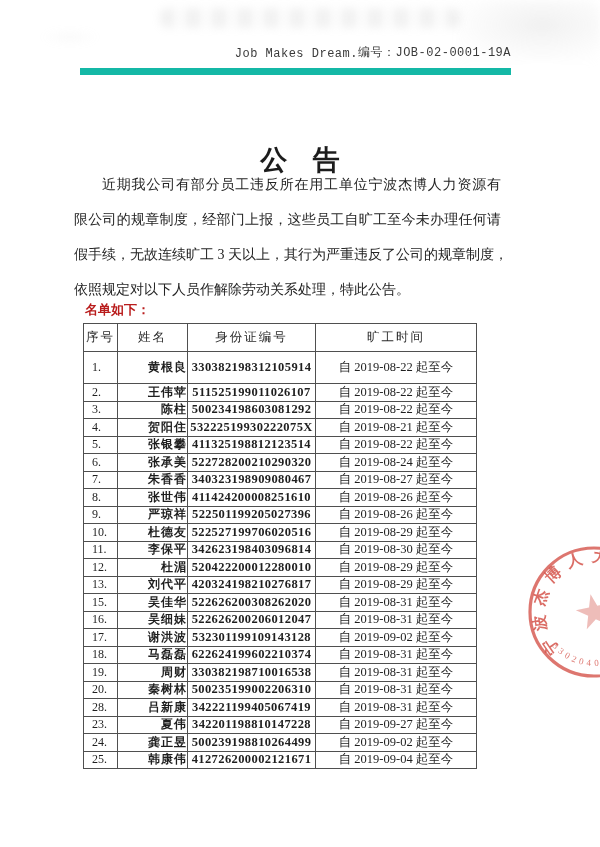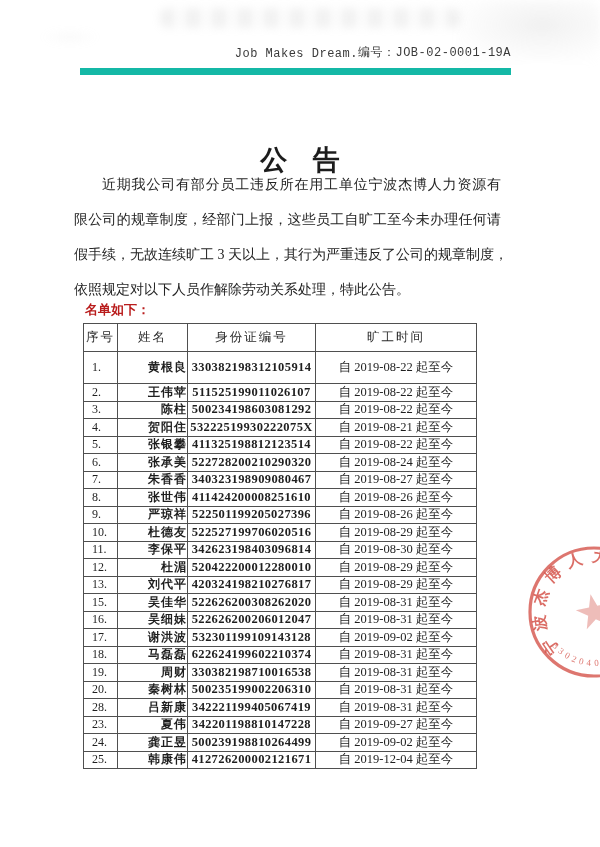--- a/index.html
+++ b/index.html
@@ -260,21 +260,21 @@
       <tr>
         <td class="c0">24.</td>
         <td class="c1">龚正昱</td>
         <td class="c2">500239198810264499</td>
         <td class="c3">自 2019-09-02 起至今</td>
       </tr>
       <tr>
         <td class="c0">25.</td>
         <td class="c1">韩康伟</td>
         <td class="c2">412726200002121671</td>
-        <td class="c3">自 2019-12-04 起至今</td>
+        <td class="c3">自 2019-09-04 起至今</td>
       </tr>
     </tbody>
 </table>
 
 <svg class="stamp" viewBox="0 0 160 160">
   <defs>
     <path id="arcTop" d="M 47.9 115.3 A 50 50 0 1 1 112.1 115.3" fill="none"></path>
     <path id="arcBottom" d="M 35.8 108 A 54 54 0 0 0 124.2 108" fill="none"></path>
   </defs>
   <circle cx="80" cy="77" r="64" fill="none" stroke="#cf3d33" stroke-width="3.2" opacity=".8"></circle>

